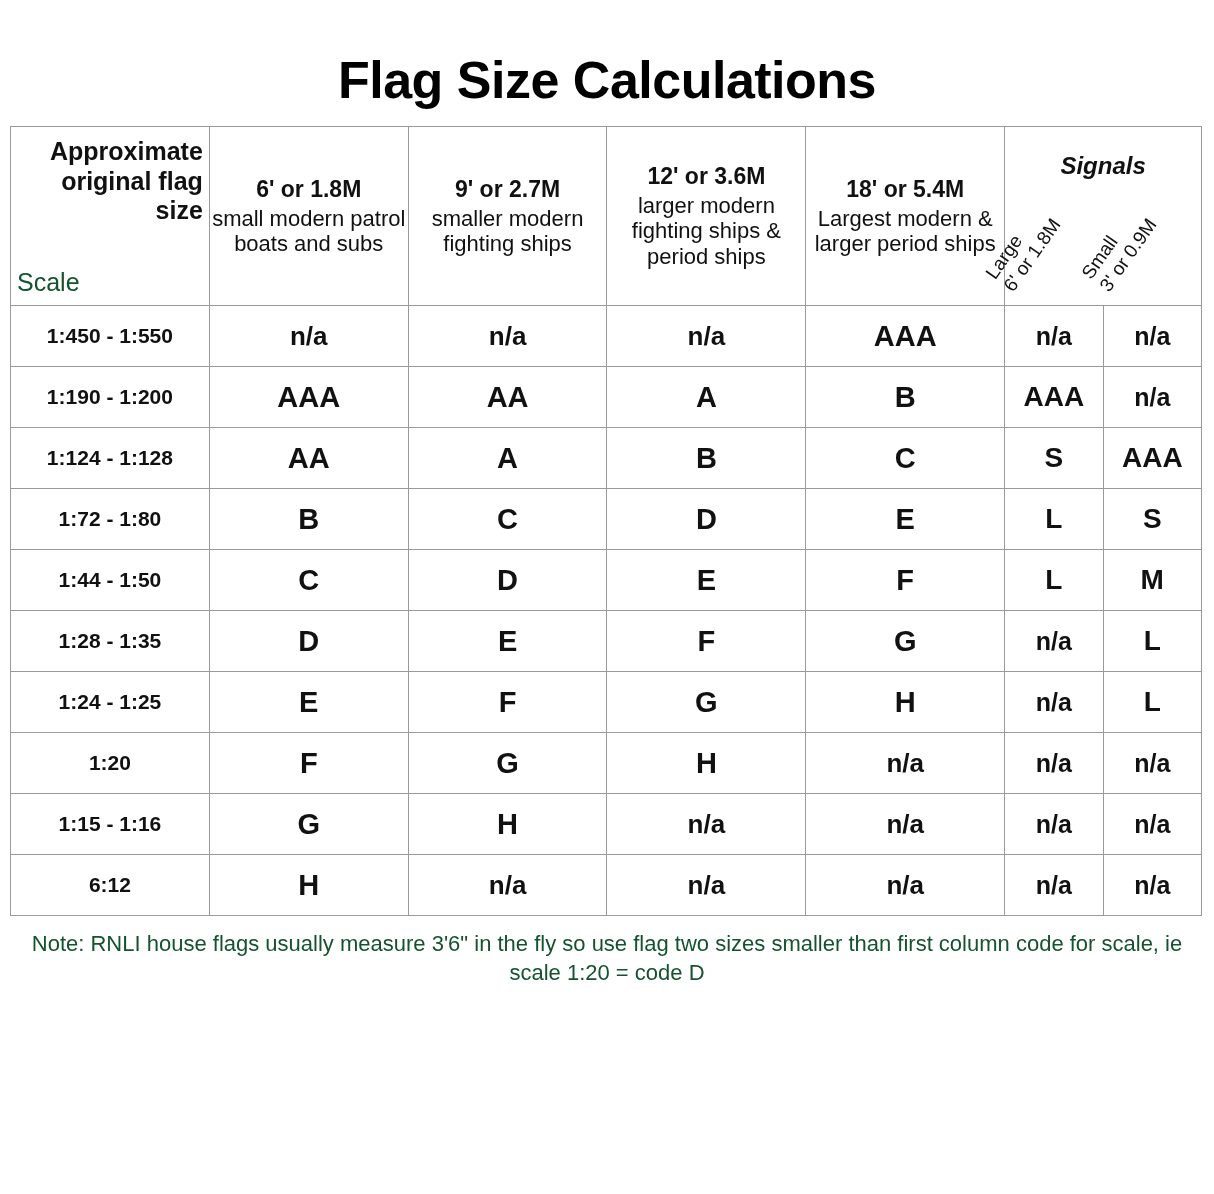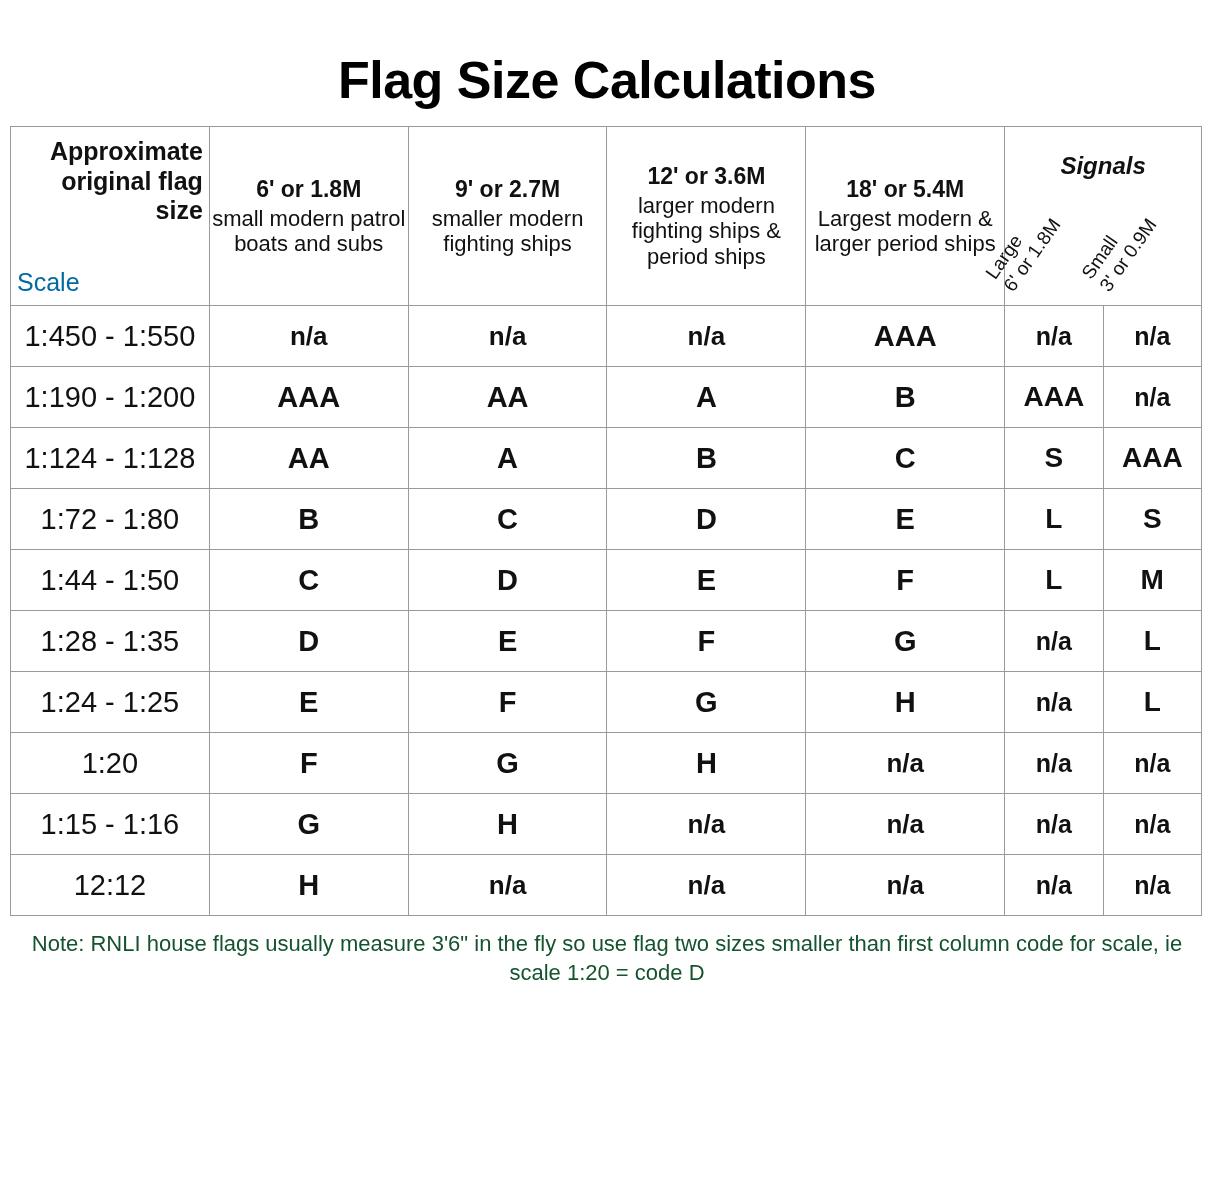--- a/index.html
+++ b/index.html
@@ -74,21 +74,21 @@
     line-height: 1.18;
     font-weight: bold;
     color: #111;
   }
   .scale-word {
     position: absolute;
     left: 6px;
     bottom: 4px;
     font-size: 25px;
     font-weight: normal;
-    color: #0369a1;
+    color: #14532d;
     text-align: right;
   }
   th.mainhead {
     font-weight: normal;
   }
   .mh-top {
     font-size: 23px;
     font-weight: bold;
     margin-bottom: 3px;
   }
@@ -142,22 +142,22 @@
 
   
   tbody td {
     height: 60px;
     font-size: 27px;
     font-weight: bold;
   }
   td.scale-cell {
     text-align: left;
     padding-left: 4px;
-    font-size: 29px;
-    font-weight: normal;
+    font-size: 21px;
+    font-weight: bold;
     border-left: none;
   }
   td.code {
     font-size: 29px;
     font-weight: bold;
   }
   td.na {
     font-size: 26px;
     font-weight: bold;
   }
@@ -314,21 +314,21 @@
       <tr>
         <td class="scale-cell">1:15 - 1:16</td>
         <td class="code">G</td>
         <td class="code">H</td>
         <td class="code na">n/a</td>
         <td class="code na">n/a</td>
         <td class="sig na">n/a</td>
         <td class="sig na">n/a</td>
       </tr>
       <tr>
-        <td class="scale-cell">12:12</td>
+        <td class="scale-cell">6:12</td>
         <td class="code">H</td>
         <td class="code na">n/a</td>
         <td class="code na">n/a</td>
         <td class="code na">n/a</td>
         <td class="sig na">n/a</td>
         <td class="sig na">n/a</td>
       </tr>
     </tbody>
   </table>
 

